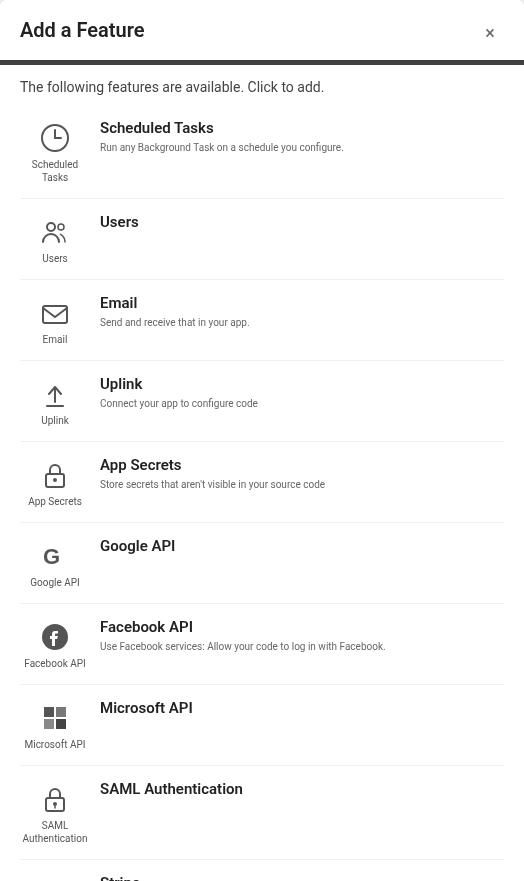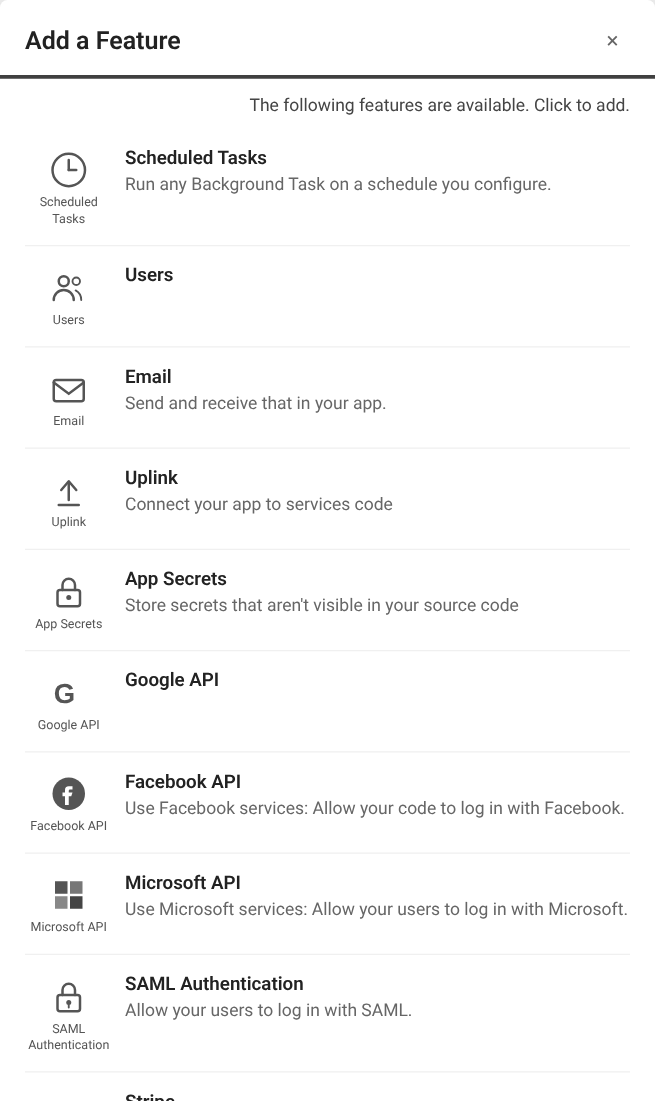--- a/index.html
+++ b/index.html
@@ -16,23 +16,22 @@
       min-height: 881px;
       background: #fff;
       border-radius: 6px;
       box-shadow: 0 4px 20px rgba(0,0,0,0.15);
       display: flex;
       flex-direction: column;
     }
     .modal-header {
       display: flex;
       justify-content: space-between;
-      align-items: center;
       padding: 18px 20px 14px 20px;
-      border-bottom: 3px solid #404040;
+      border-bottom: 5px solid #404040;
     }
     .modal-title {
       font-size: 20px;
       font-weight: 600;
       color: #222;
     }
     .close-x {
       width: 28px;
       height: 28px;
       display: flex;
@@ -40,21 +39,20 @@
       justify-content: center;
       cursor: pointer;
       color: #666;
       font-size: 18px;
       border-radius: 4px;
     }
     .modal-subtitle {
       padding: 14px 20px 10px 20px;
       font-size: 14px;
       color: #444;
-      text-align: right;
     }
     .features-list {
       flex: 1;
       overflow-y: auto;
       padding: 0 20px;
     }
     .feature-item {
       display: flex;
       align-items: flex-start;
       padding: 14px 0;
@@ -88,21 +86,21 @@
     .feature-content {
       flex: 1;
     }
     .feature-name {
       font-size: 15px;
       font-weight: 600;
       color: #222;
       margin-bottom: 3px;
     }
     .feature-desc {
-      font-size: 14px;
+      font-size: 10px;
       color: #666;
       line-height: 1.5;
     }
 
     
     svg { display: block; }
   </style>
 </head>
 <body>
 
@@ -169,21 +167,21 @@
             <svg width="32" height="32" viewBox="0 0 32 32" fill="none" xmlns="http://www.w3.org/2000/svg">
         <path d="M16 24V10" stroke="#555" stroke-width="2" stroke-linecap="round"></path>
         <path d="M10 16l6-7 6 7" stroke="#555" stroke-width="2" stroke-linecap="round" stroke-linejoin="round"></path>
         <path d="M8 28h16" stroke="#555" stroke-width="2" stroke-linecap="round"></path>
       </svg>
           </div>
           <div class="icon-label">Uplink</div>
         </div>
         <div class="feature-content">
           <div class="feature-name">Uplink</div>
-          <div class="feature-desc">Connect your app to services code</div>
+          <div class="feature-desc">Connect your app to configure code</div>
         </div>
       </div>
       <div class="feature-item">
         <div class="feature-icon-wrap">
           <div class="feature-icon">
             <svg width="32" height="32" viewBox="0 0 32 32" fill="none" xmlns="http://www.w3.org/2000/svg">
         <rect x="7" y="15" width="18" height="13" rx="2" stroke="#555" stroke-width="2" fill="none"></rect>
         <path d="M11 15v-4a5 5 0 0110 0v4" stroke="#555" stroke-width="2" fill="none" stroke-linecap="round"></path>
         <circle cx="16" cy="21" r="2" fill="#555"></circle>
       </svg>
@@ -230,39 +228,37 @@
         <rect x="5" y="5" width="10" height="10" fill="#555"></rect>
         <rect x="17" y="5" width="10" height="10" fill="#777"></rect>
         <rect x="5" y="17" width="10" height="10" fill="#888"></rect>
         <rect x="17" y="17" width="10" height="10" fill="#444"></rect>
       </svg>
           </div>
           <div class="icon-label">Microsoft API</div>
         </div>
         <div class="feature-content">
           <div class="feature-name">Microsoft API</div>
-          <div class="feature-desc">Use Microsoft services: Allow your users to log in with Microsoft.</div>
         </div>
       </div>
       <div class="feature-item">
         <div class="feature-icon-wrap">
           <div class="feature-icon">
             <svg width="32" height="32" viewBox="0 0 32 32" fill="none" xmlns="http://www.w3.org/2000/svg">
         <rect x="7" y="15" width="18" height="13" rx="2" stroke="#555" stroke-width="2" fill="none"></rect>
         <path d="M11 15v-4a5 5 0 0110 0v4" stroke="#555" stroke-width="2" fill="none" stroke-linecap="round"></path>
         <circle cx="16" cy="21" r="2" fill="#555"></circle>
         <line x1="16" y1="23" x2="16" y2="25" stroke="#555" stroke-width="1.5" stroke-linecap="round"></line>
       </svg>
           </div>
           <div class="icon-label">SAML
 Authentication</div>
         </div>
         <div class="feature-content">
           <div class="feature-name">SAML Authentication</div>
-          <div class="feature-desc">Allow your users to log in with SAML.</div>
         </div>
       </div>
       <div class="feature-item">
         <div class="feature-icon-wrap">
           <div class="feature-icon"></div>
         </div>
         <div class="feature-content">
           <div class="feature-name">Stripe</div>
         </div>
       </div>

